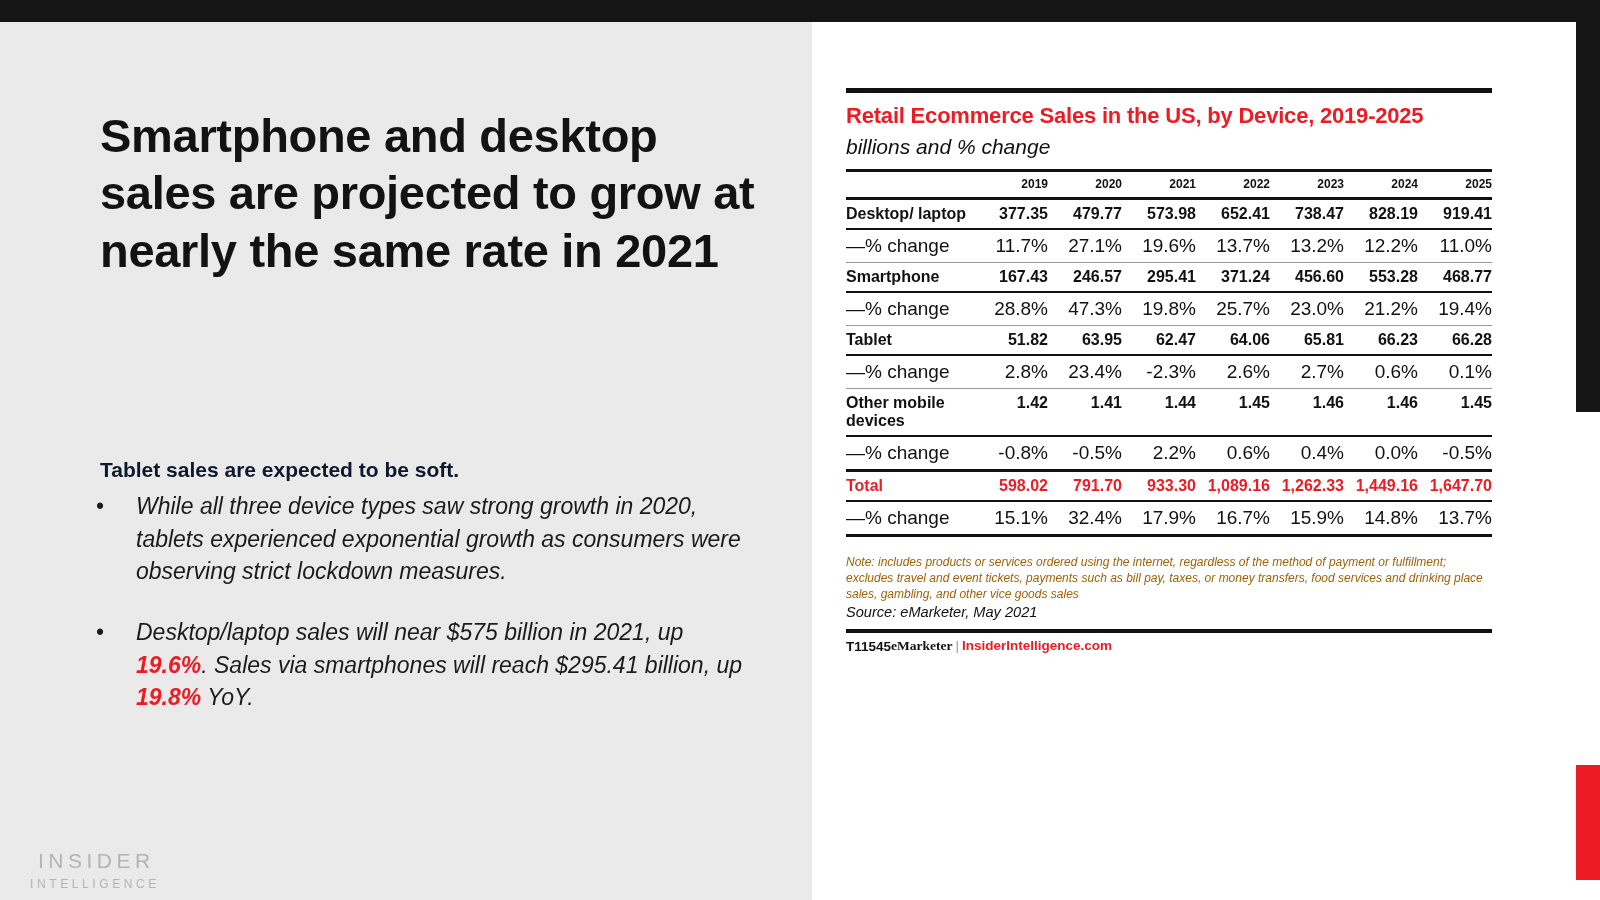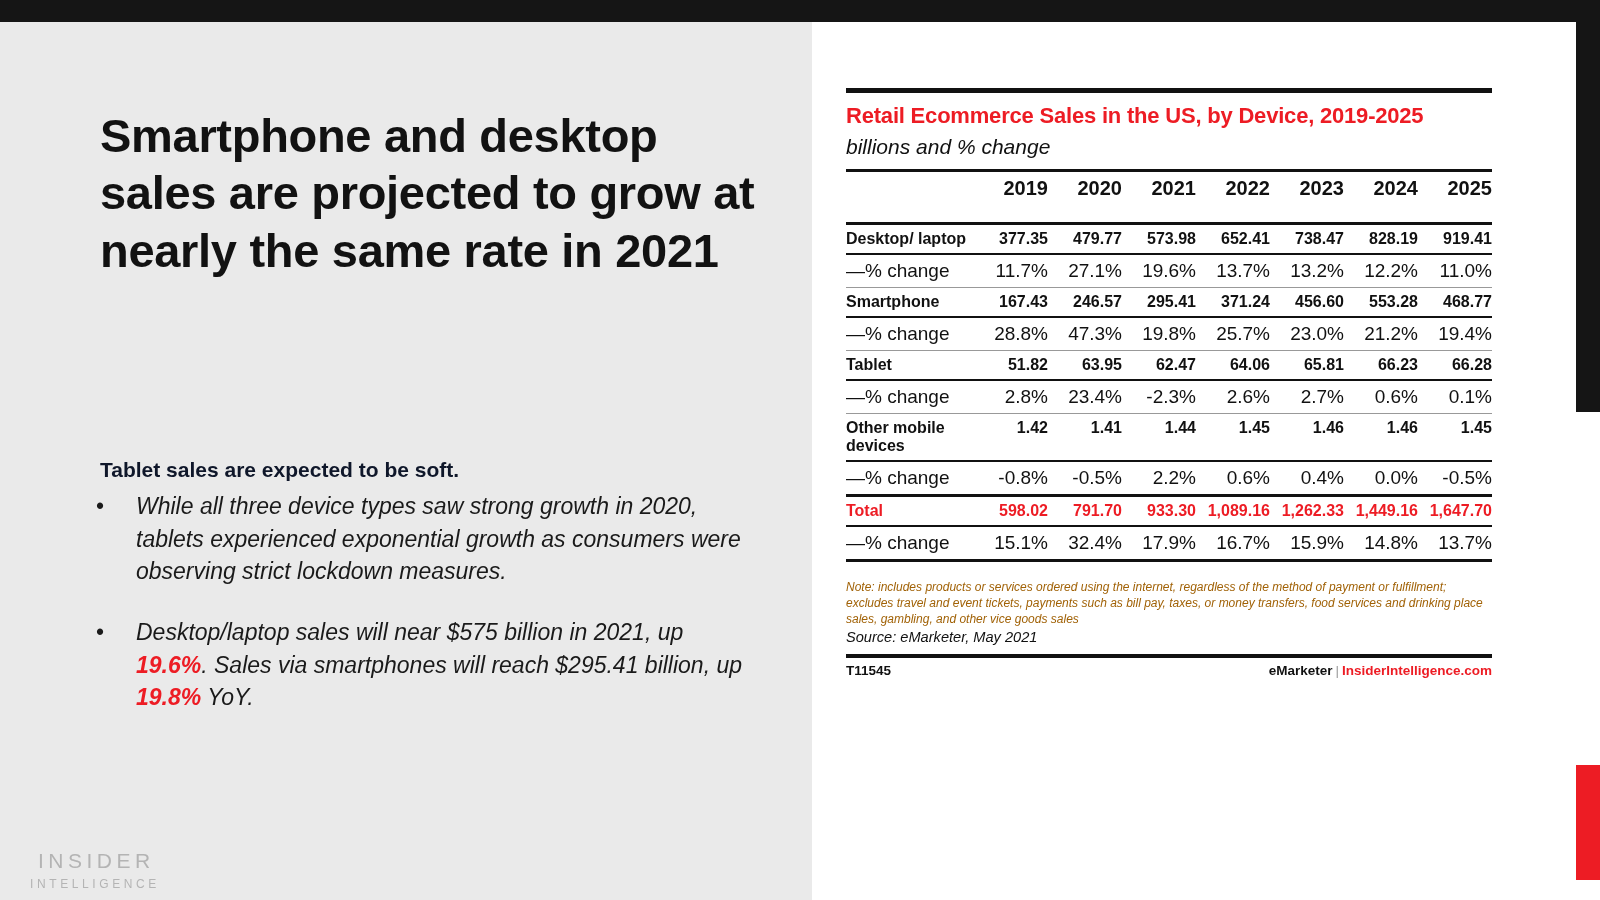--- a/index.html
+++ b/index.html
@@ -70,43 +70,43 @@
   }
 
   table.dt { width: 100%; border-collapse: collapse; table-layout: fixed; }
   table.dt th, table.dt td {
     font-size: 15.5px; color: #111; padding: 5px 0 5px 0;
     text-align: right; vertical-align: top; white-space: nowrap;
   }
   table.dt th.lab, table.dt td.lab {
     text-align: left; width: 128px; padding-right: 4px; white-space: normal;
   }
-  table.dt thead th { font-weight: bold; font-size: 20px; padding-bottom: 22px; }
+  table.dt thead th { font-weight: bold; font-size: 12px; padding-bottom: 6px; }
   thead tr { border-top: 3px solid #111; border-bottom: 3px solid #111; }
   tr.datarow { border-bottom: 2px solid #111; }
   tr.datarow td { font-weight: bold; font-size: 16px; }
   tr.pctrow { border-bottom: 1px solid #999; }
   tr.pctrow td { font-weight: normal; font-size: 19px; }
   tr.totalrow { border-top: 3px solid #111; border-bottom: 2px solid #111; }
   tr.totalrow td { color: #ED1C24; font-weight: bold; font-size: 16px; }
   tr.lastpct { border-bottom: 3px solid #111; }
 
   .note {
     font-size: 12px; font-style: italic; color: #a16207;
     line-height: 1.33; margin-top: 18px;
   }
   .source { font-size: 14.6px; font-style: italic; color: #111; margin-top: 1px; }
   .foot-rule { height: 4px; background: #111; margin-top: 9px; }
   .footer {
-    display: flex; justify-content: space-between; align-items: center;
+    display: flex; justify-content: flex-start; align-items: center;
     margin-top: 5px; font-size: 13.5px; font-weight: bold;
   }
   .footer .tnum { color: #111; }
   .footer .brand { color: #ED1C24; }
-  .footer .brand .em { color: #111; }
+  .footer .brand .em { color: #111; font-family: Liberation Serif, serif; }
   .footer .brand .sep { color: #999; font-weight: normal; padding: 0 3px; }
 </style>
 </head>
 <body>
 
 <div id="slide">
 
   <div class="topbar"></div>
   <div class="right-black"></div>
   <div class="right-red"></div>

